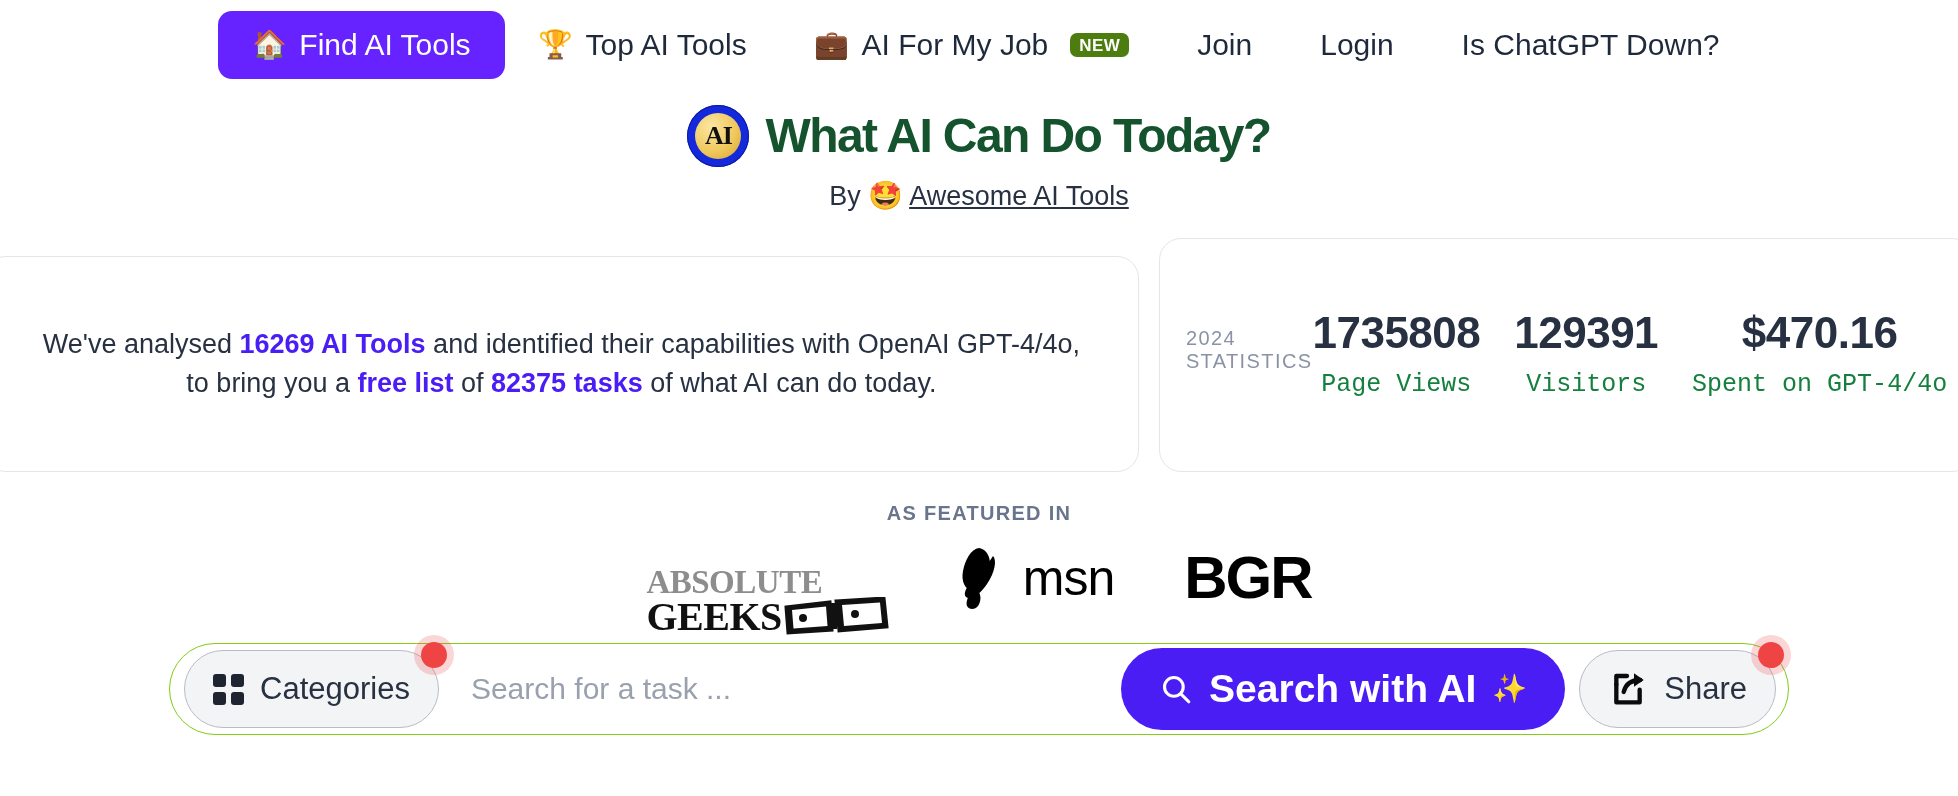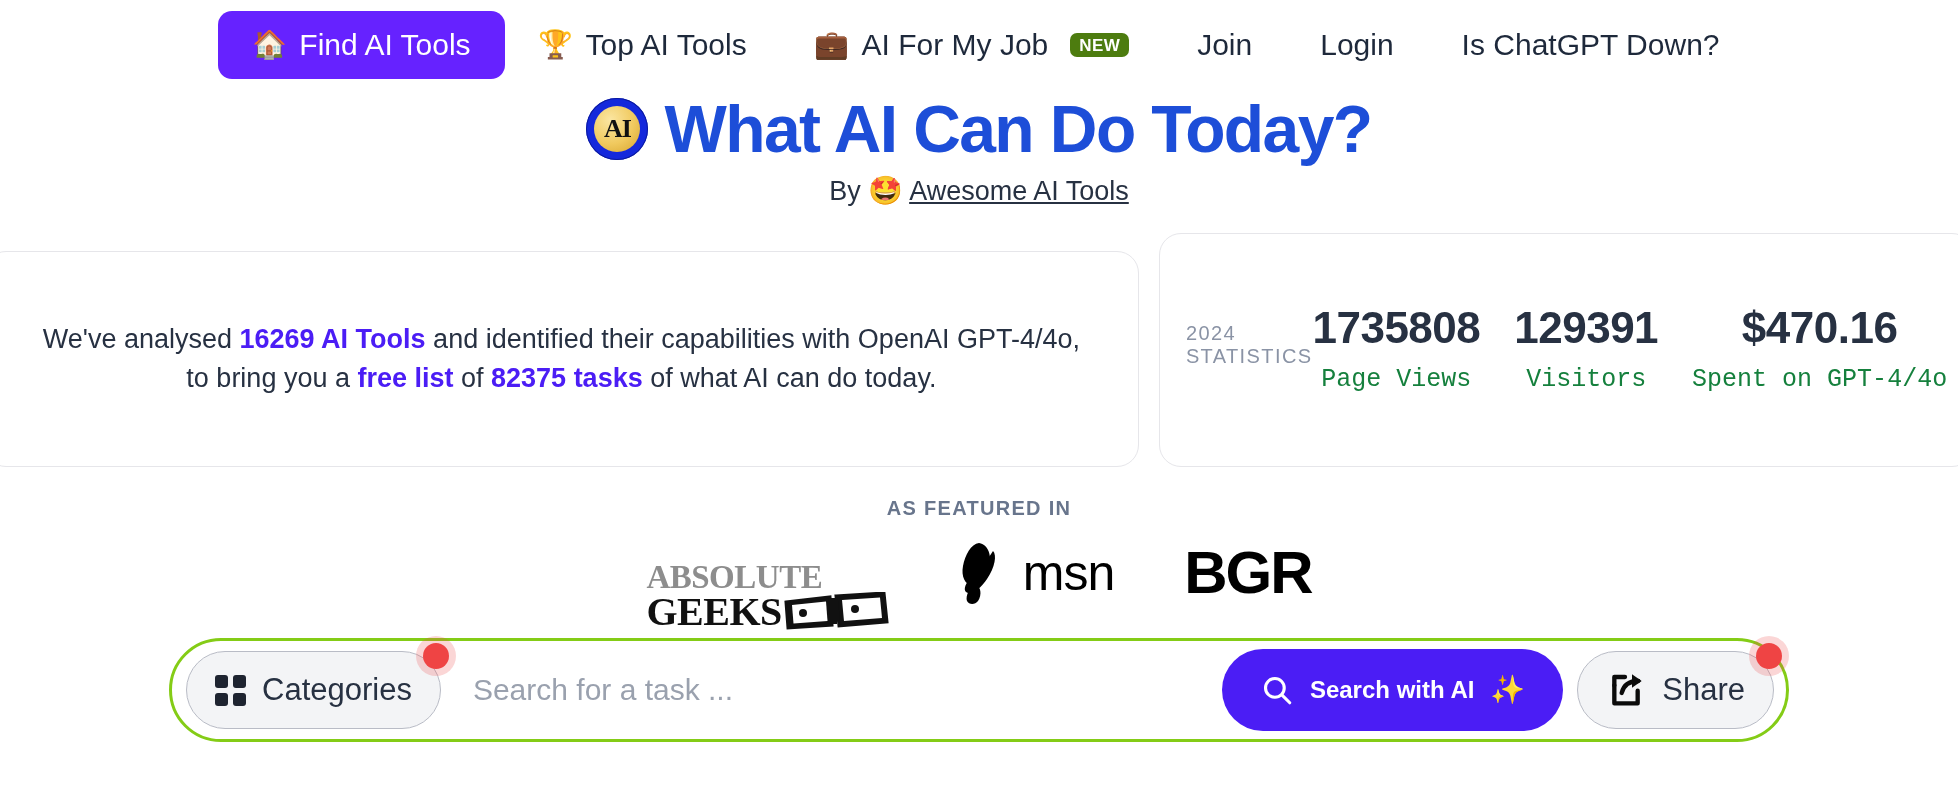--- a/index.html
+++ b/index.html
@@ -50,21 +50,21 @@
     letter-spacing: 0.4px;
     padding: 4px 9px 3px;
     border-radius: 7px;
     margin-left: 10px;
     line-height: 1;
   }
 
   
   .hero {
     text-align: center;
-    margin-top: 12px;
+    margin-top: 21px;
   }
   .hero-title-row {
     display: flex;
     align-items: center;
     justify-content: center;
     gap: 16px;
   }
   .logo-badge {
     width: 62px; height: 62px;
     border-radius: 50%;
@@ -78,24 +78,24 @@
     border-radius: 50%;
     background: radial-gradient(circle at 35% 30%, #fbe6a2 0%, #f0c95e 55%, #d6a32c 100%);
     display: flex; align-items: center; justify-content: center;
     font-size: 26px;
     font-weight: 900;
     color: #111111;
     font-family: "Liberation Serif", serif;
     letter-spacing: -1px;
   }
   .hero-title {
-    font-size: 66px;
+    font-size: 48px;
     font-weight: 800;
     letter-spacing: -1.6px;
-    color: #1d4ed8;
+    color: #14532d;
     margin: 0;
     line-height: 1;
   }
   .hero-sub {
     margin-top: 14px;
     font-size: 27px;
     color: #273142;
   }
   .hero-sub a {
     color: #273142;
@@ -226,22 +226,22 @@
   }
 
   
   .searchbar-wrap {
     display: flex;
     justify-content: center;
     margin-top: 28px;
   }
   .searchbar {
     width: 1620px;
-    height: 104px;
-    border: 3px solid #84cc16;
+    height: 92px;
+    border: 1px solid #84cc16;
     border-radius: 52px;
     display: flex;
     align-items: center;
     padding: 0 12px 0 14px;
     background: #ffffff;
     position: relative;
   }
   .pill-btn {
     display: flex;
     align-items: center;
@@ -299,21 +299,21 @@
     background: #4b1df5;
     border: none;
     border-radius: 44px;
     height: 82px;
     padding: 0 38px;
     cursor: pointer;
     flex: 0 0 auto;
     margin-right: 14px;
   }
   .search-ai-label {
-    font-size: 24px;
+    font-size: 39px;
     font-weight: 700;
     color: #ffffff;
     white-space: nowrap;
   }
   .sparkle { font-size: 28px; line-height: 1; }
 </style>
 </head>
 <body>
 
 <nav class="nav">

